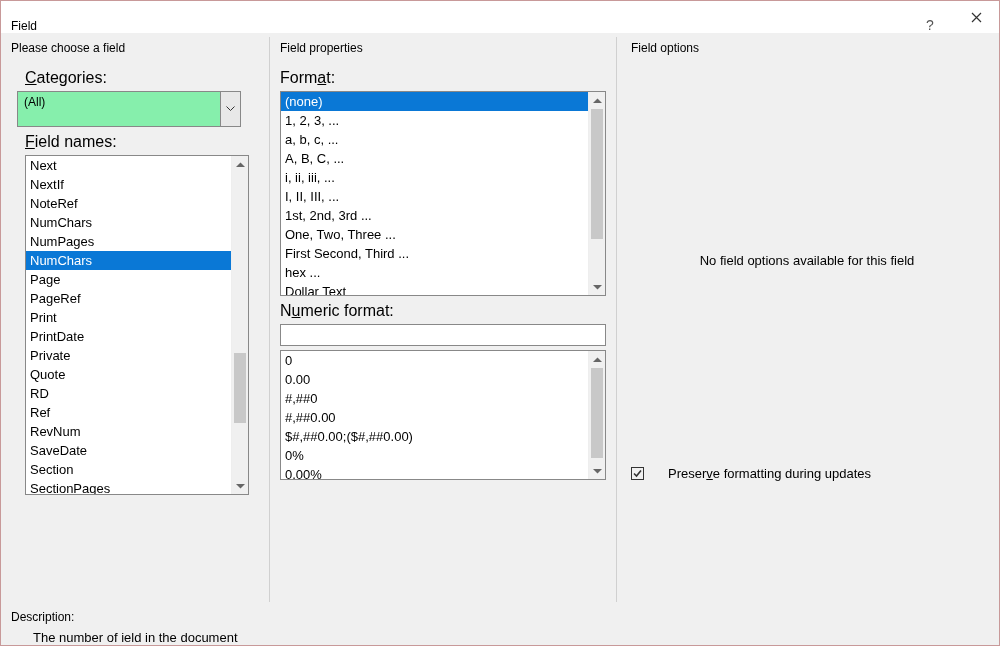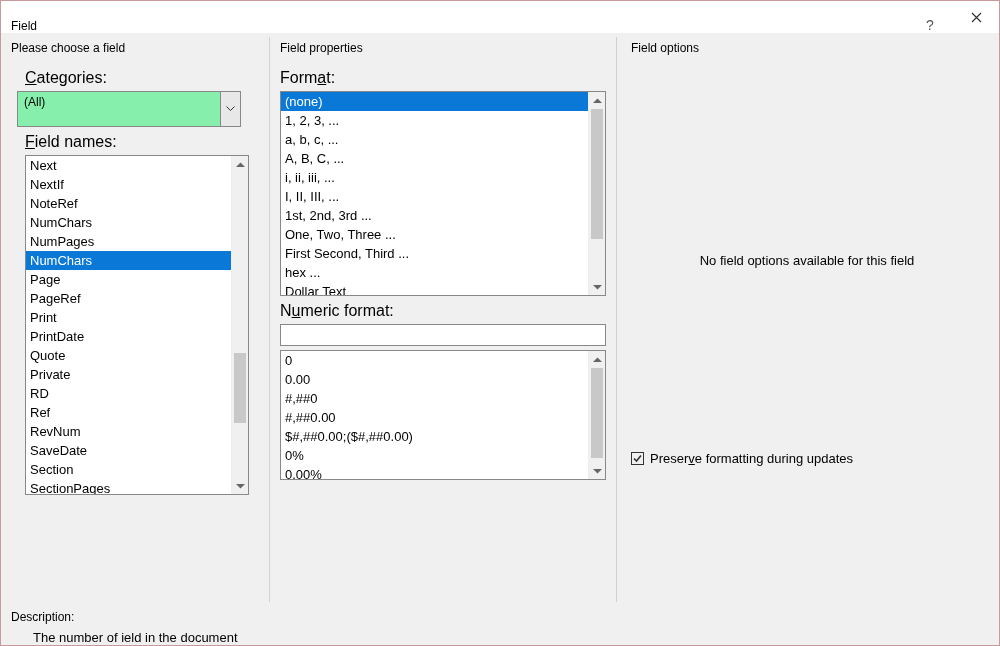--- a/index.html
+++ b/index.html
@@ -121,24 +121,24 @@
   .mid .label { margin-left: 0; }
   .right .section-header { padding-left: 0; }
   .right .no-options {
     text-align: center;
     color: #000;
     margin-top: 190px;
     font-size: 13px;
   }
   .right .checkbox-row {
     position: absolute;
-    bottom: 136px;
+    bottom: 121px;
     display: flex;
     align-items: center;
-    gap: 6px;
+    gap: 24px;
     font-size: 13px;
   }
   .panel.right { position: relative; }
   .checkbox {
     width: 13px; height: 13px;
     border: 1px solid #333;
     display: flex; align-items: center; justify-content: center;
   }
   .checkbox svg { stroke: #333; fill: none; stroke-width: 1.6; }
   .description-area {
@@ -201,22 +201,22 @@
         <div class="list-item">Next</div>
           <div class="list-item">NextIf</div>
           <div class="list-item">NoteRef</div>
           <div class="list-item">NumChars</div>
           <div class="list-item">NumPages</div>
           <div class="list-item selected">NumChars</div>
           <div class="list-item">Page</div>
           <div class="list-item">PageRef</div>
           <div class="list-item">Print</div>
           <div class="list-item">PrintDate</div>
+          <div class="list-item">Private</div>
           <div class="list-item">Quote</div>
-          <div class="list-item">Private</div>
           <div class="list-item">RD</div>
           <div class="list-item">Ref</div>
           <div class="list-item">RevNum</div>
           <div class="list-item">SaveDate</div>
           <div class="list-item">Section</div>
           <div class="list-item">SectionPages</div>
           <div class="scrollbar">
           <div class="scroll-arrow">
               <svg width="9" height="6" viewBox="0 0 9 6">
                 <path d="M0 5 L4.5 0.5 L9 5 Z"></path>

